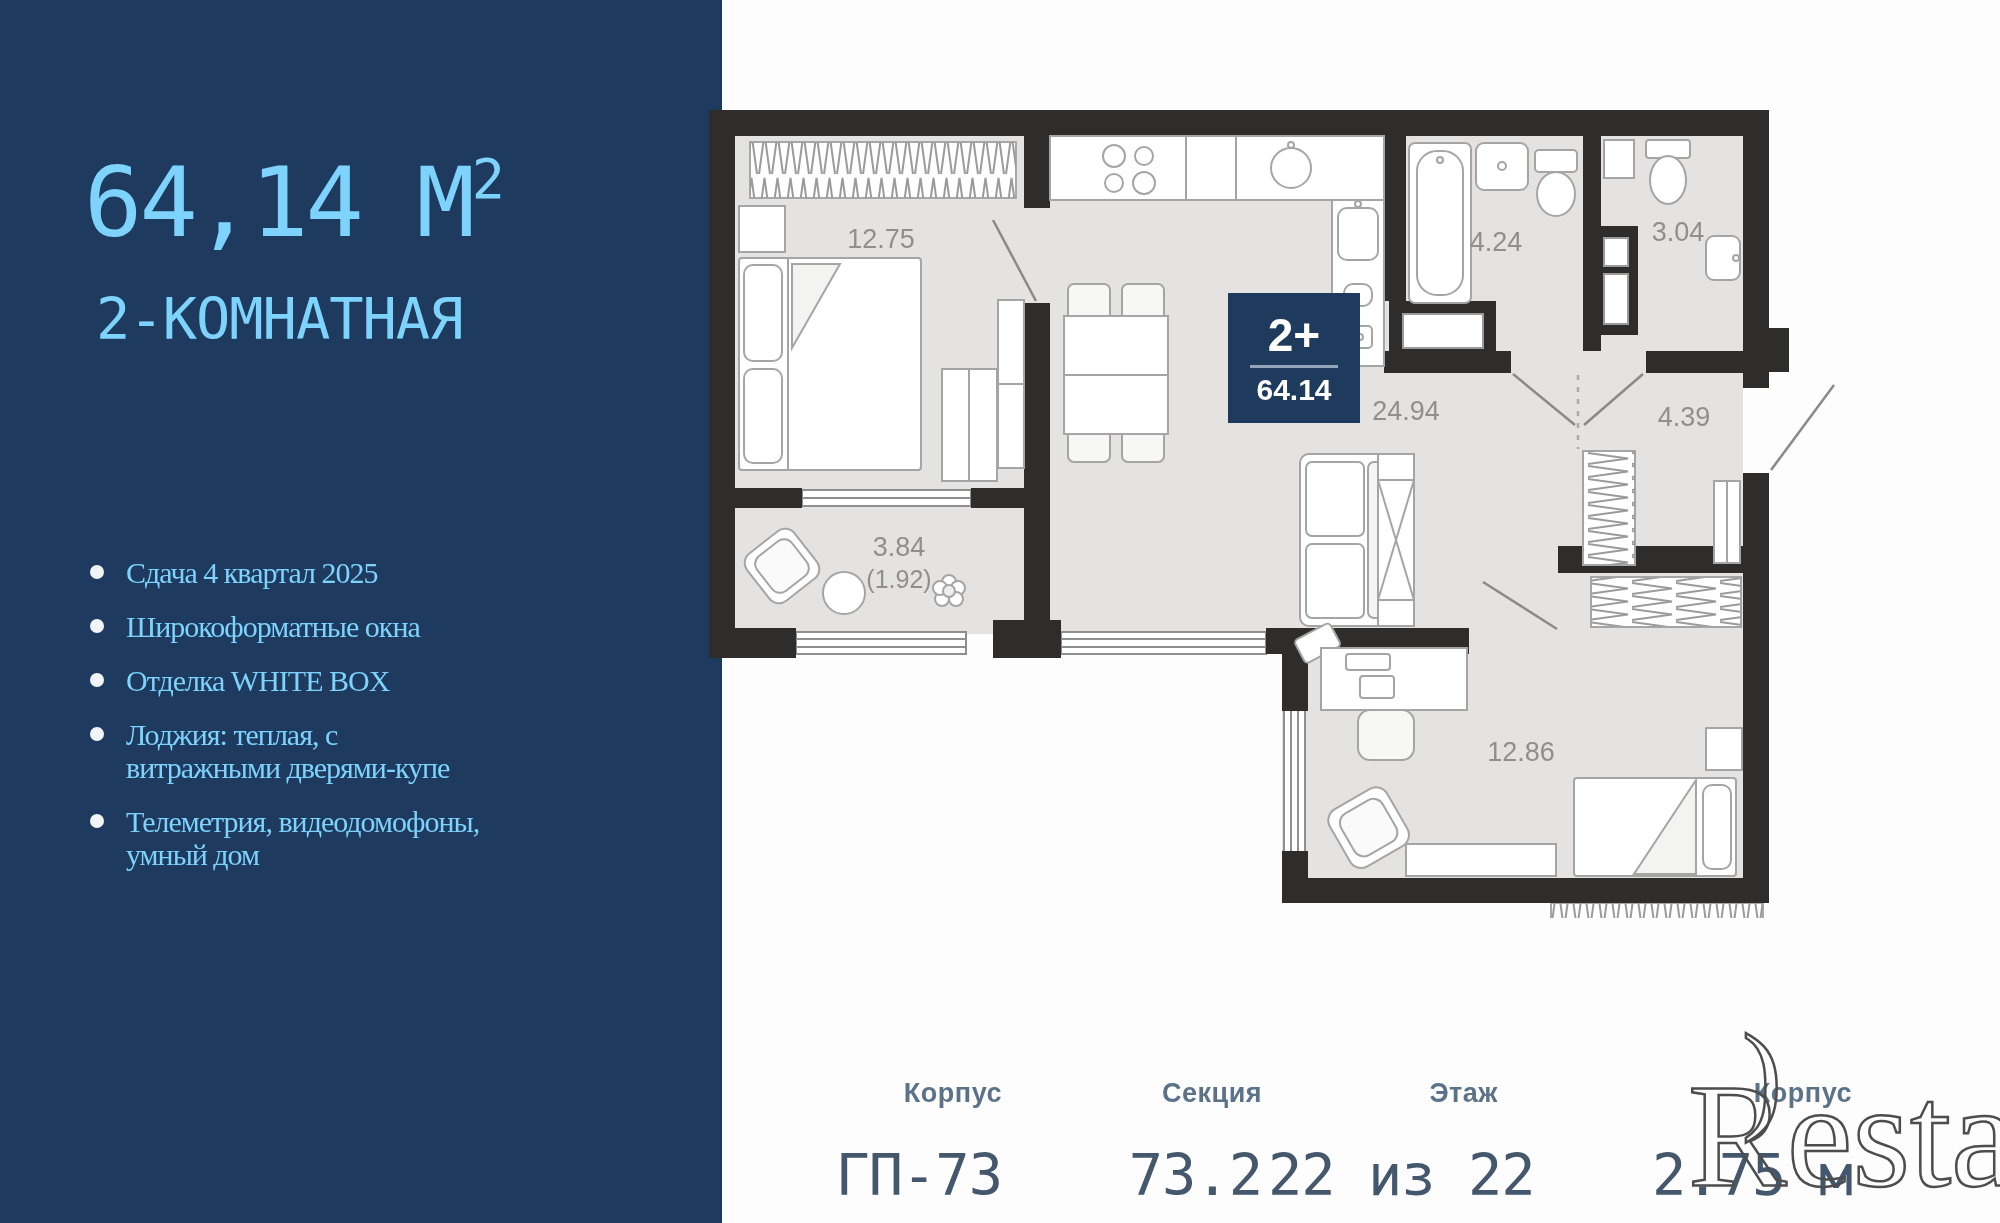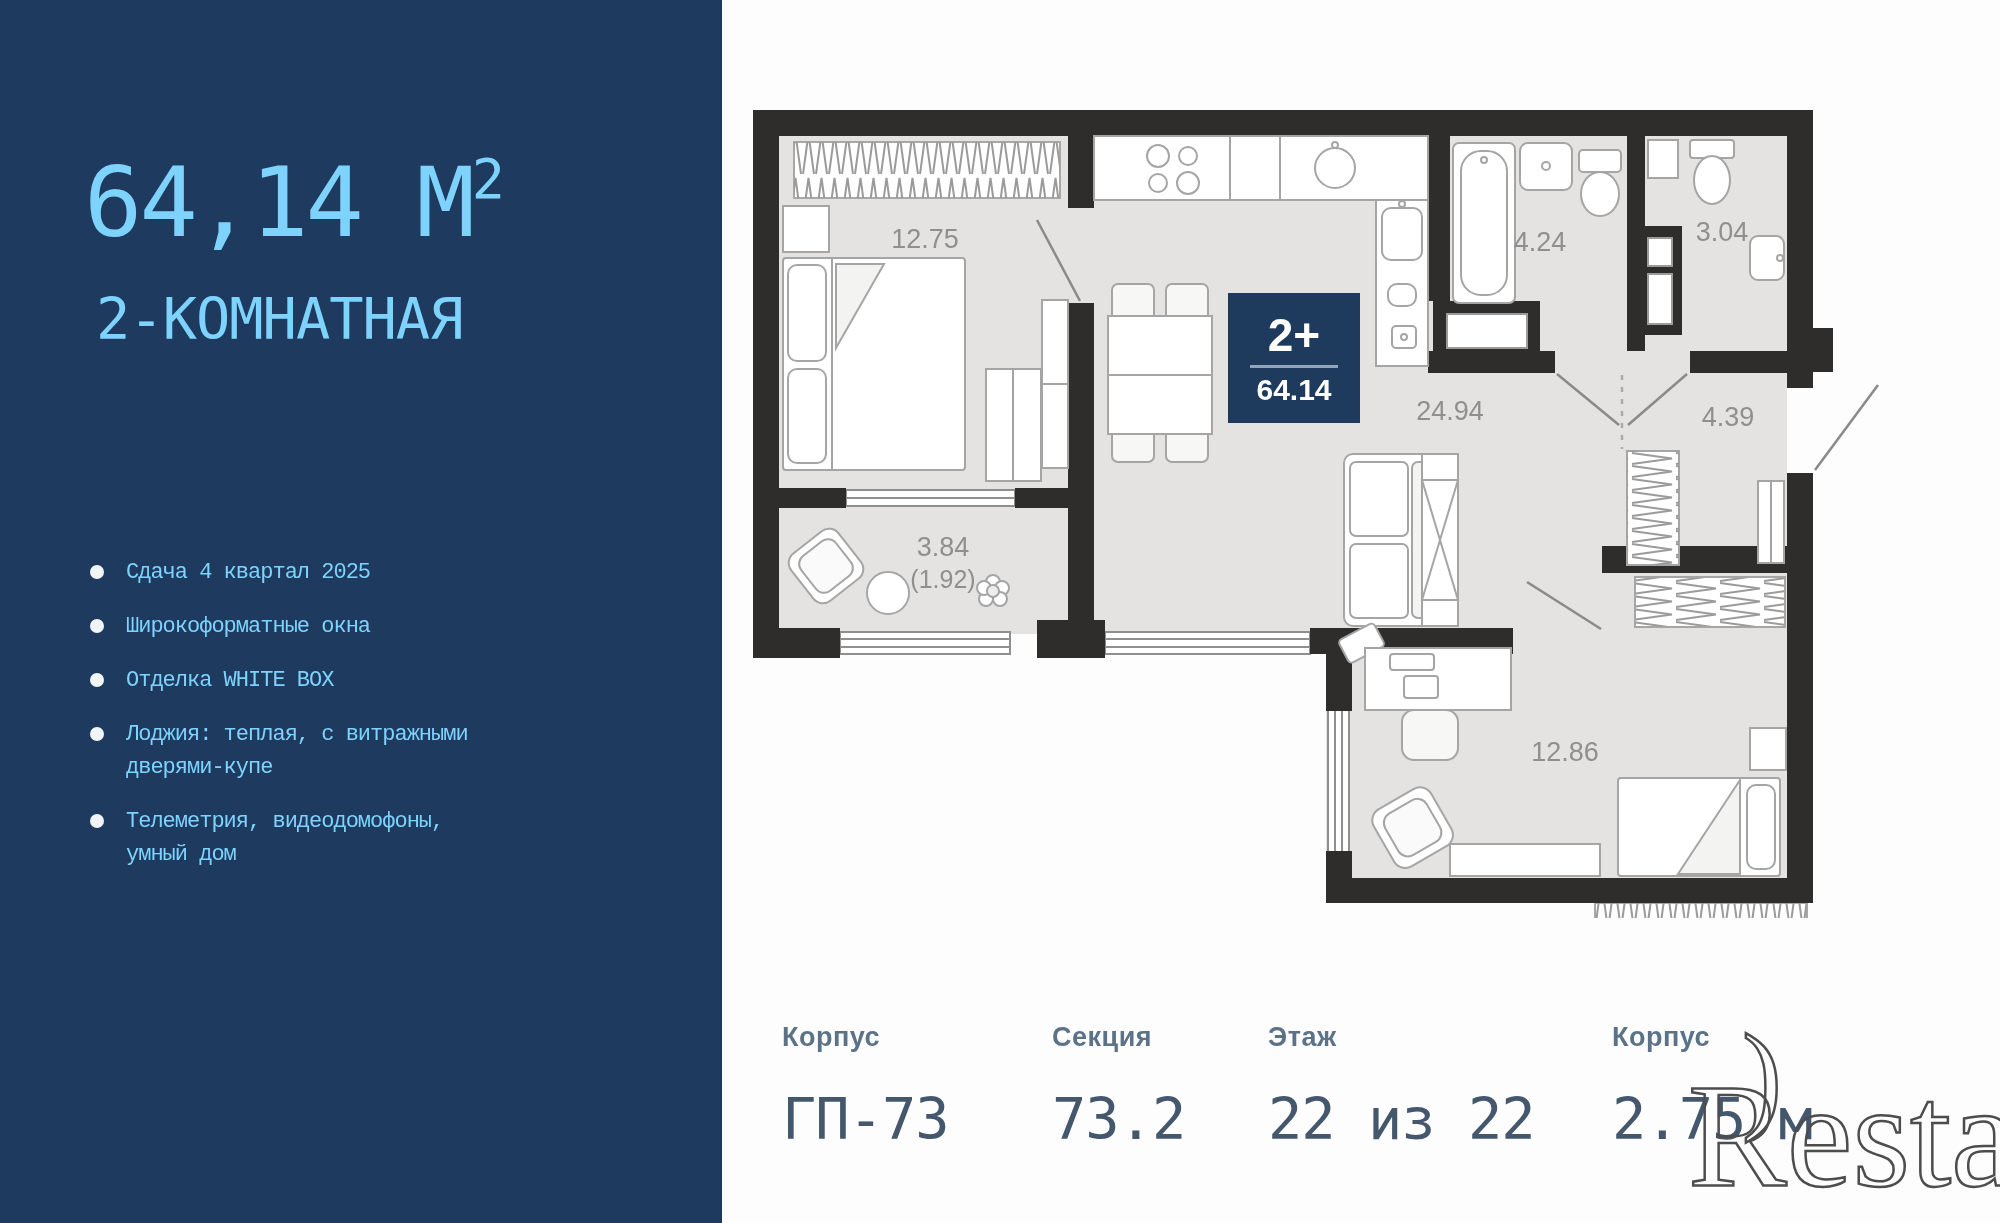--- a/index.html
+++ b/index.html
@@ -20,40 +20,40 @@
   .area-line sup{font-size:55px;vertical-align:38px;letter-spacing:0;}
   .subtitle{
     position:absolute;left:84px;top:286px;
     font-family:"DejaVu Sans Mono",monospace;
     font-size:57px;letter-spacing:-1px;white-space:nowrap;margin-left:12px;
   }
   .bullets{
     position:absolute;left:88px;top:556px;width:392px;
     margin:0;padding:0;list-style:none;
     display:flex;flex-direction:column;gap:21px;
-    font-family:Liberation Mono, monospace;
-    font-size:22px;line-height:33px;letter-spacing:-1px;
+    font-family:Liberation Serif, serif;
+    font-size:30px;line-height:33px;letter-spacing:-1px;
   }
   .bullets li{position:relative;padding-left:38px;}
   .bullets li::before{
     content:"";position:absolute;left:2px;top:9px;width:14px;height:14px;
     border-radius:50%;background:#f2f5f8;
   }
   
-  .plan{position:absolute;left:750px;top:88px;width:1130px;height:830px;}
+  .plan{position:absolute;left:706px;top:88px;width:1130px;height:830px;}
   .badge{
     position:absolute;left:1228px;top:293px;width:132px;height:130px;
     background:#1e3a5c;color:#ffffff;display:flex;flex-direction:column;
     align-items:center;justify-content:center;z-index:3;
   }
   .badge .b-type{font-size:46px;font-weight:bold;line-height:48px;}
   .badge .b-line{width:88px;height:3px;background:#93a5ba;margin:6px 0 7px 0;}
   .badge .b-area{font-size:30px;font-weight:bold;line-height:30px;}
   
-  .stat{position:absolute;top:1022px;text-align:left;}
+  .stat{position:absolute;top:1078px;text-align:right;}
   .stat .lab{font-size:27px;font-weight:bold;color:#5b7288;letter-spacing:0.5px;}
   .stat .val{
     margin-top:33px;font-family:"DejaVu Sans Mono",monospace;
     font-size:57px;color:#44576d;letter-spacing:-1px;white-space:nowrap;
   }
   .stat-korpus{left:782px;width:220px;}
   .stat-sekcia{left:1052px;width:210px;}
   .stat-etazh{left:1268px;width:230px;}
   .stat-vysota{left:1612px;width:240px;}
   

